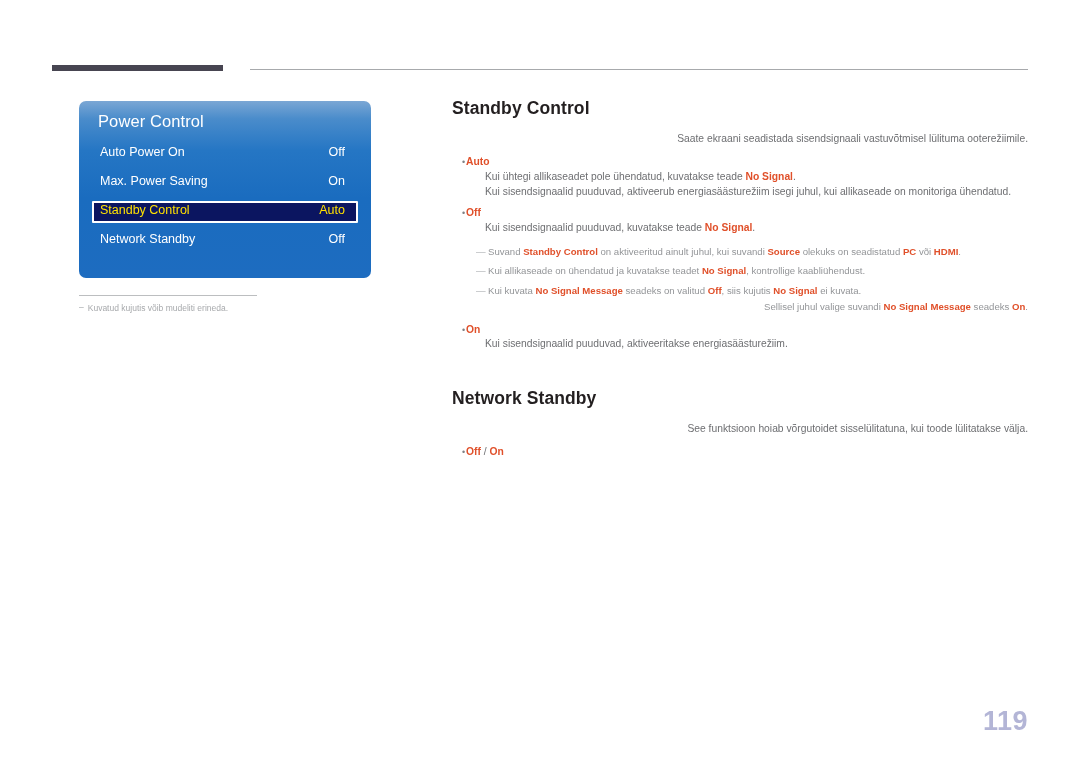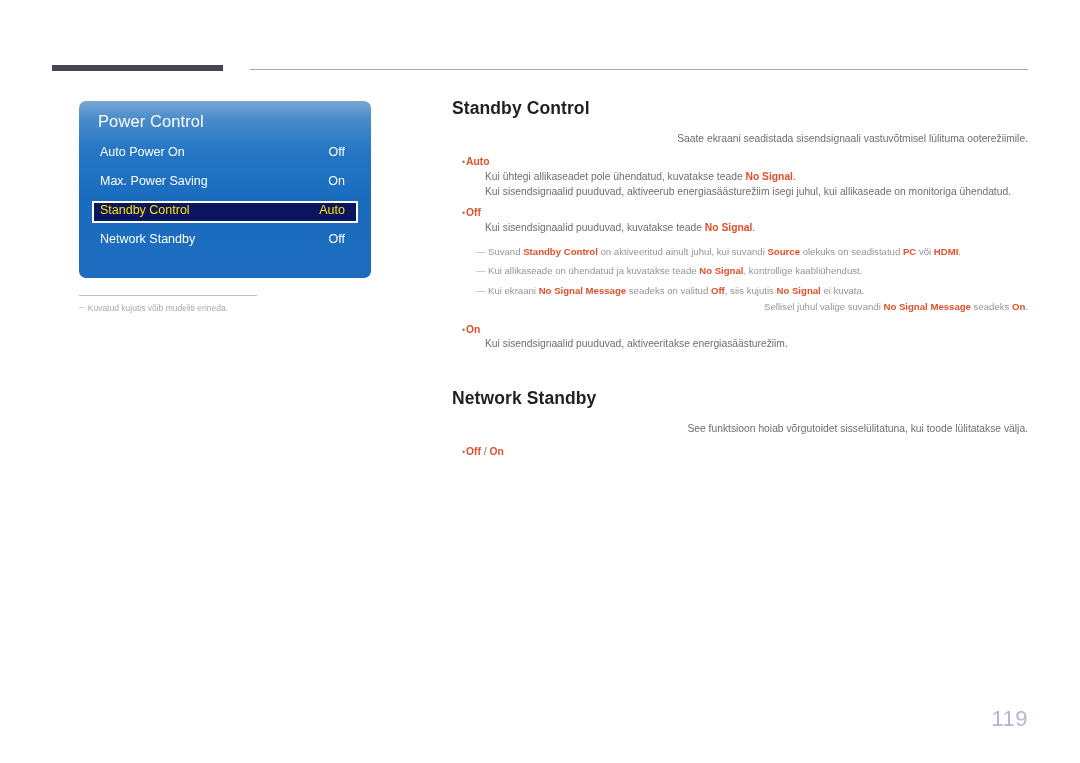--- a/index.html
+++ b/index.html
@@ -217,22 +217,22 @@
   .slash {
     color: #6d6e71;
     font-weight: normal;
   }
 
   
   #page-number {
     position: absolute;
     right: 52px;
     top: 706px;
-    font-size: 22px;
-    font-weight: normal;
+    font-size: 27px;
+    font-weight: bold;
     color: #b3b5d6;
     letter-spacing: 0.5px;
   }
 </style>
 </head>
 <body>
 
 <div id="header-rules">
   <div class="rule-thick"></div>
   <div class="rule-thin"></div>
@@ -303,26 +303,26 @@
 
   <div class="note-block">
 
     <div class="note-line">
       <span class="note-dash">—</span>
       <span class="note-text"><span>Suvand </span><span class="em">Standby Control</span><span> on aktiveeritud ainult juhul, kui suvandi </span><span class="em">Source</span><span> olekuks on seadistatud </span><span class="em">PC</span><span> või </span><span class="em">HDMI</span><span>.</span></span>
     </div>
 
     <div class="note-line">
       <span class="note-dash">—</span>
-      <span class="note-text"><span>Kui allikaseade on ühendatud ja kuvatakse teade </span><span class="em">No Signal</span><span>, kontrollige kaabliühendust.</span></span>
+      <span class="note-text"><span>Kui allikaseade on ühendatud ja kuvatakse teadet </span><span class="em">No Signal</span><span>, kontrollige kaabliühendust.</span></span>
     </div>
 
     <div class="note-line">
       <span class="note-dash">—</span>
-      <span class="note-text"><span>Kui ekraani </span><span class="em">No Signal Message</span><span> seadeks on valitud </span><span class="em">Off</span><span>, siis kujutis </span><span class="em">No Signal</span><span> ei kuvata.</span></span>
+      <span class="note-text"><span>Kui kuvata </span><span class="em">No Signal Message</span><span> seadeks on valitud </span><span class="em">Off</span><span>, siis kujutis </span><span class="em">No Signal</span><span> ei kuvata.</span></span>
     </div>
 
     <div class="note-cont"><span>Sellisel juhul valige suvandi </span><span class="em">No Signal Message</span><span> seadeks </span><span class="em">On</span><span>.</span></div>
 
   </div>
 
   <ul class="bullets">
     <li class="bullet-item">
       <div class="bullet-head">
         <span class="bullet-dot">•</span>

